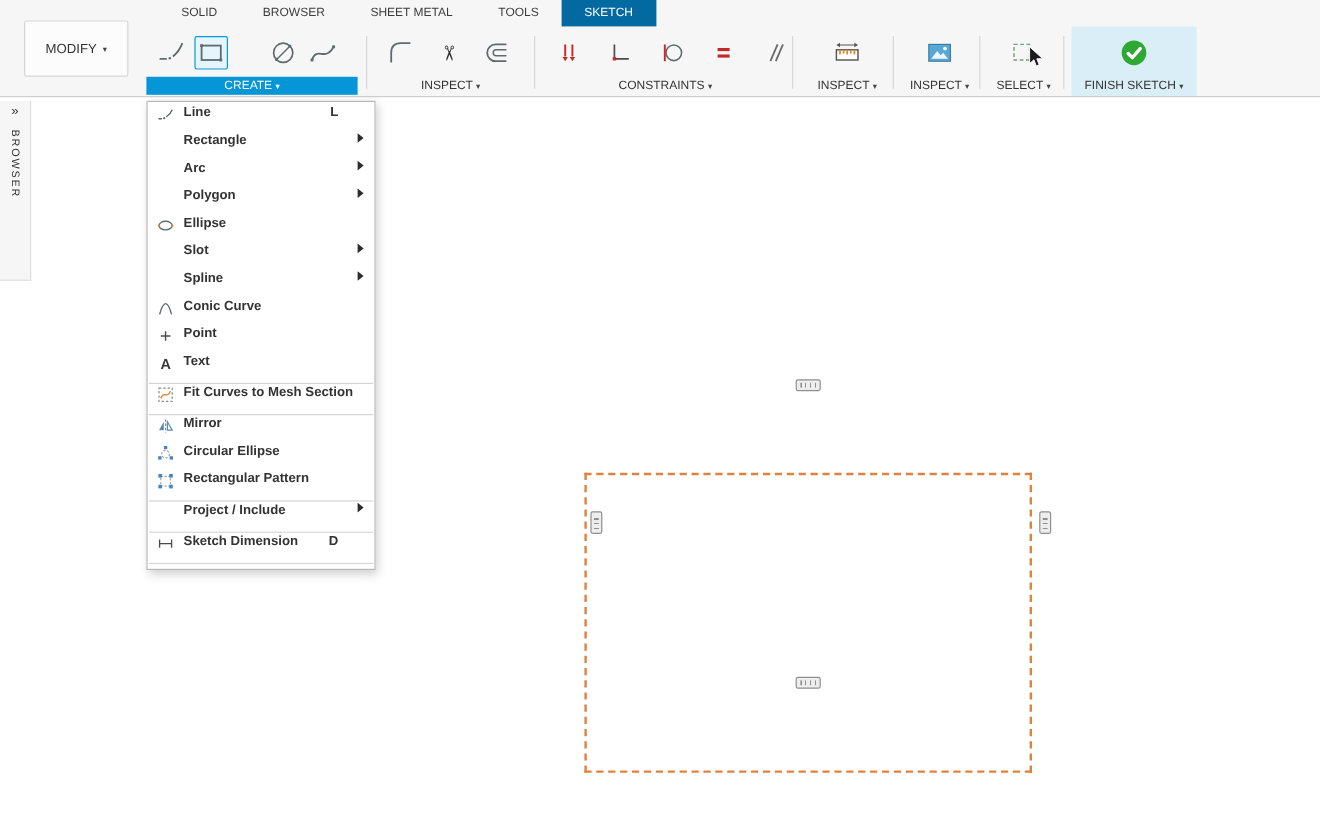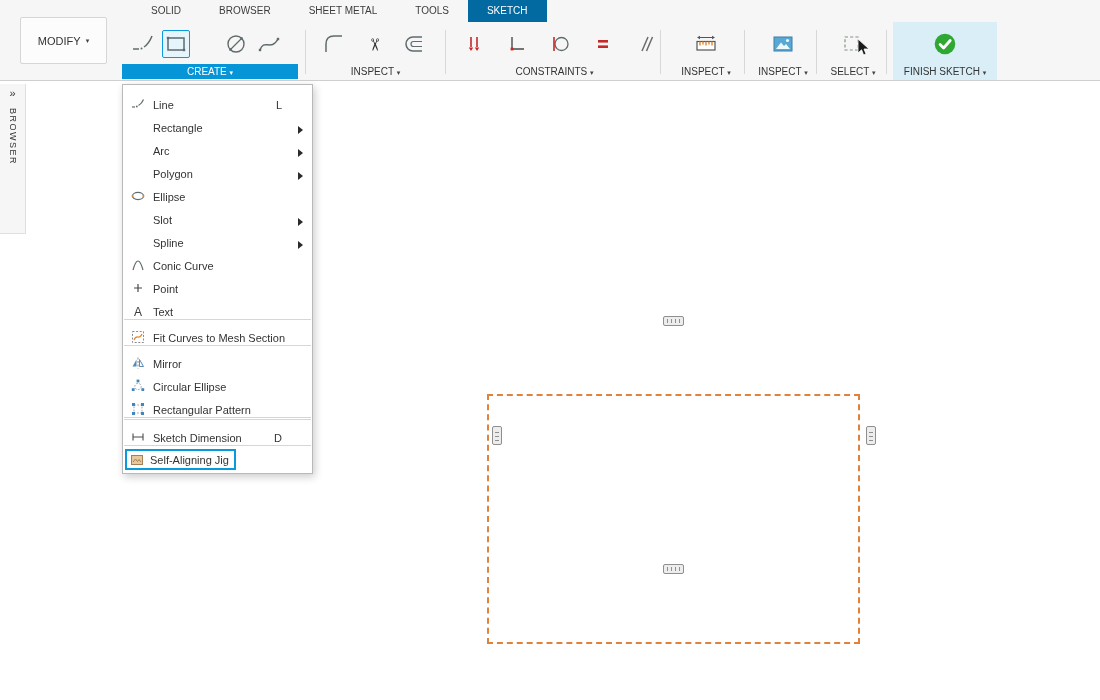--- a/index.html
+++ b/index.html
@@ -34,22 +34,22 @@
   
   .browser-panel { position:absolute; left:0; top:84px; width:26px; height:150px; background:#f6f6f6;
     border-right:1px solid #e0e0e0; border-bottom:1px solid #e0e0e0; }
   .browser-expand { display:block; text-align:center; font-size:11px; color:#333; padding-top:3px; cursor:default; }
   .browser-label { position:absolute; top:24px; left:8px; writing-mode:vertical-rl; font-size:9px;
     letter-spacing:1.5px; color:#333; }
 
   
   .menu { position:absolute; left:122px; top:84px; width:191px; background:#fff; border:1px solid #b9b9b9;
     box-shadow:2px 3px 8px rgba(0,0,0,.2); padding:3px 0; z-index:20; }
-  .menu-item { height:23px; display:flex; align-items:flex-end; font-size:11px; color:#333; position:relative;
-    padding-left:7px; cursor:default; }
+  .menu-item { height:23px; display:flex; align-items:flex-start; font-size:11px; color:#333; position:relative;
+    padding-left:7px; cursor:default;font-weight:bold; }
   .mi-icon { width:15px; height:15px; margin-right:8px; display:flex; align-items:center; justify-content:center; flex:0 0 15px; }
   .mi-label { white-space:nowrap; }
   .mi-shortcut { position:absolute; right:30px; font-size:11px; color:#333; }
   .mi-arrow { position:absolute; right:9px; width:0; height:0; border-left:5px solid #2b2b2b;
     border-top:4px solid transparent; border-bottom:4px solid transparent; }
   .menu-sep { height:1px; background:#d6d6d6; margin:1px 1px; }
   .menu-item.jig { padding-left:2px; }
   .jig-box { display:inline-flex; align-items:center; height:21px; border:2px solid #0a99dc;
     padding-right:5px; padding-left:2px; }
   .jig-box .mi-icon { margin-right:6px; }
@@ -412,46 +412,40 @@
           <rect x="10" y="1" width="3" height="3" fill="#3f87c0"></rect>
           <rect x="1" y="10" width="3" height="3" fill="#3f87c0"></rect>
           <rect x="10" y="10" width="3" height="3" fill="#3f87c0"></rect>
         </svg>
       </span>
       <span class="mi-label">Rectangular Pattern</span>
     </div>
 
     <div class="menu-sep"></div>
 
+    <div class="menu-item">
+      <span class="mi-icon"></span>
+      <span class="mi-label">Project / Include</span>
+      <span class="mi-arrow"></span>
+    </div>
 
     <div class="menu-sep"></div>
 
     <div class="menu-item">
       <span class="mi-icon">
         <svg width="14" height="14" viewBox="0 0 14 14">
           <path d="M2 3.5 V10.5 M12 3.5 V10.5 M2 7 H12" stroke="#4a4a4a" stroke-width="1.1" fill="none"></path>
         </svg>
       </span>
       <span class="mi-label">Sketch Dimension</span>
       <span class="mi-shortcut">D</span>
     </div>
 
     <div class="menu-sep"></div>
 
-    <div class="menu-item jig">
-      <span class="jig-box">
-        <span class="mi-icon">
-          <svg width="14" height="14" viewBox="0 0 14 14">
-            <rect x="1.5" y="2.5" width="11" height="9" fill="#e8c89a" stroke="#a2805a" stroke-width="1"></rect>
-            <path d="M3 9 l2.5 -3 2 2.5 1.5 -2 2 2.5" stroke="#a2805a" stroke-width="1" fill="none"></path>
-          </svg>
-        </span>
-        <span class="mi-label">Self-Aligning Jig</span>
-      </span>
-    </div>
 
   </div>
 
   <div class="mouse-cursor">
     <svg width="16" height="20" viewBox="0 0 16 20">
       <polygon points="2,1 2,15 5.6,11.8 7.6,17 10,16 8,11 13,11" fill="#1a1a1a" stroke="#fff" stroke-width="0.8"></polygon>
     </svg>
   </div>
 
 </div>

